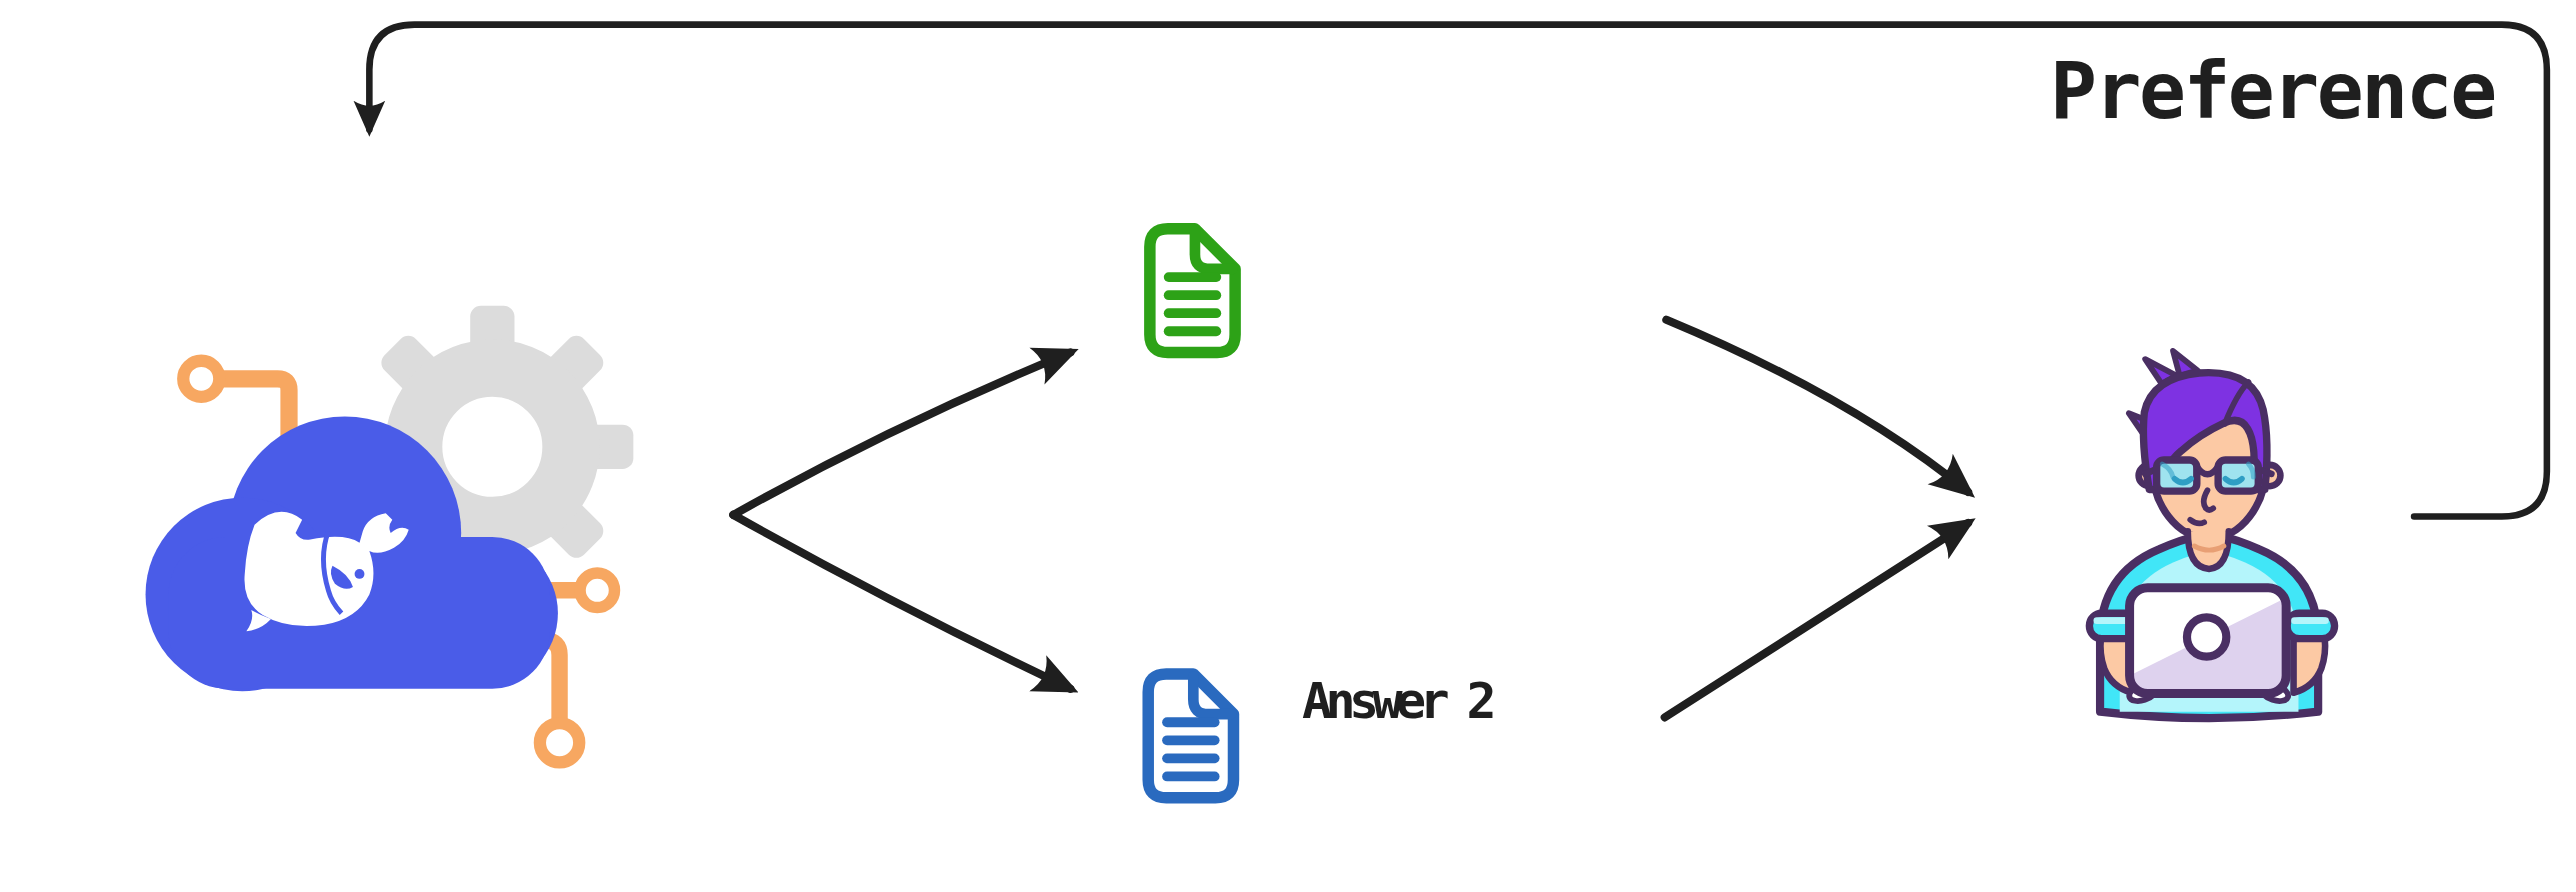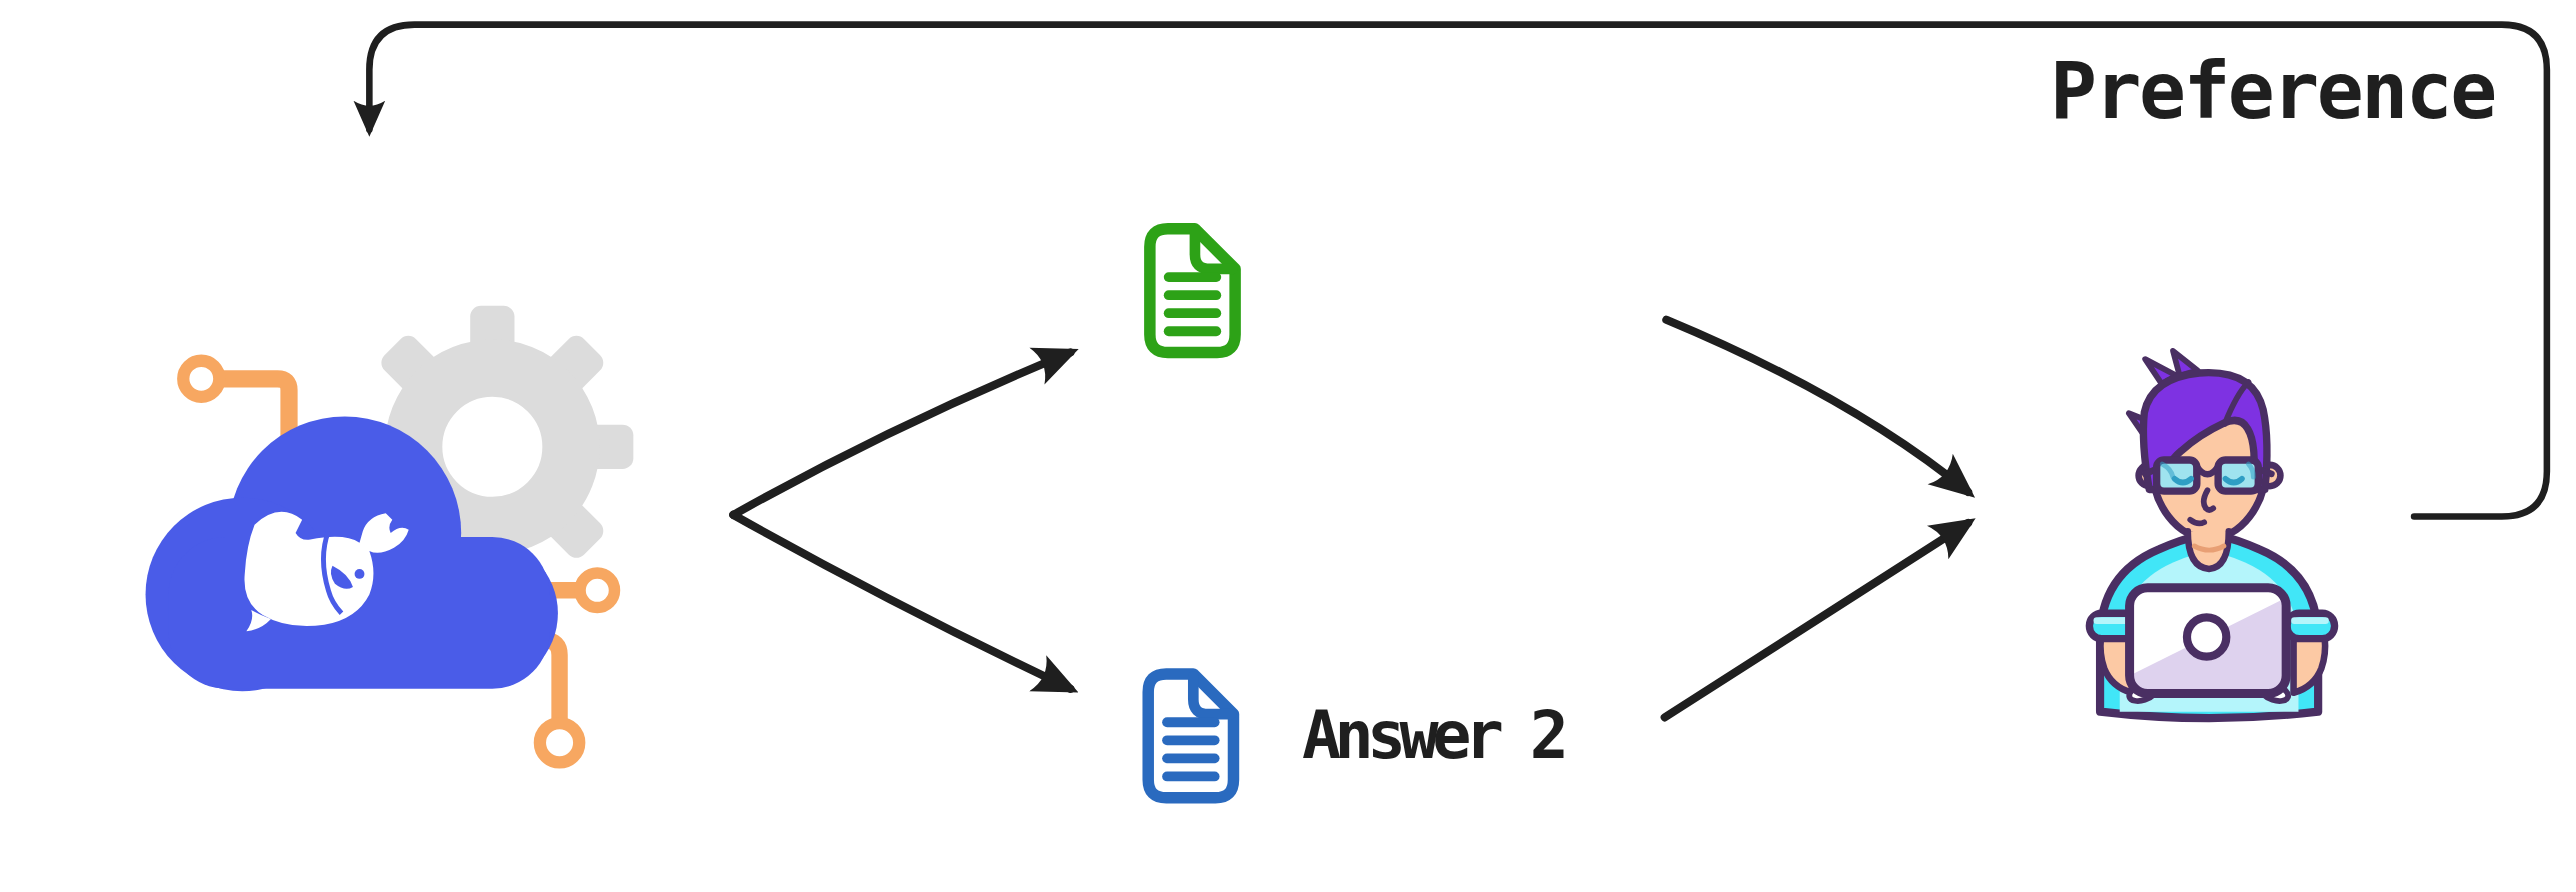--- a/index.html
+++ b/index.html
@@ -13,21 +13,21 @@
   .diagram-svg{position:absolute;left:0;top:0;}
   .lbl{
     position:absolute;
     color:var(--c-ink,#1f1f1f);
     font-weight:700;
     white-space:nowrap;
     line-height:1;
     text-align:center;
   }
   .lbl-answer1{left:1300px;top:264px;font-size:75px;letter-spacing:-6.6px;}
-  .lbl-answer2{left:1302px;top:703px;font-size:65px;letter-spacing:-6.6px;}
+  .lbl-answer2{left:1302px;top:676px;font-size:50px;letter-spacing:-6.6px;}
   .lbl-preference{left:2050px;top:52px;font-size:78px;letter-spacing:-2.5px;}
 </style>
 </head>
 <body>
 
 <div class="canvas">
 
   <svg class="diagram-svg" width="2576" height="892" viewBox="0 0 3141 1088">
     <defs>
       <marker id="ah" viewBox="0 0 10 10" refX="8" refY="5" markerWidth="5.5" markerHeight="5.5" orient="auto-start-reverse">

